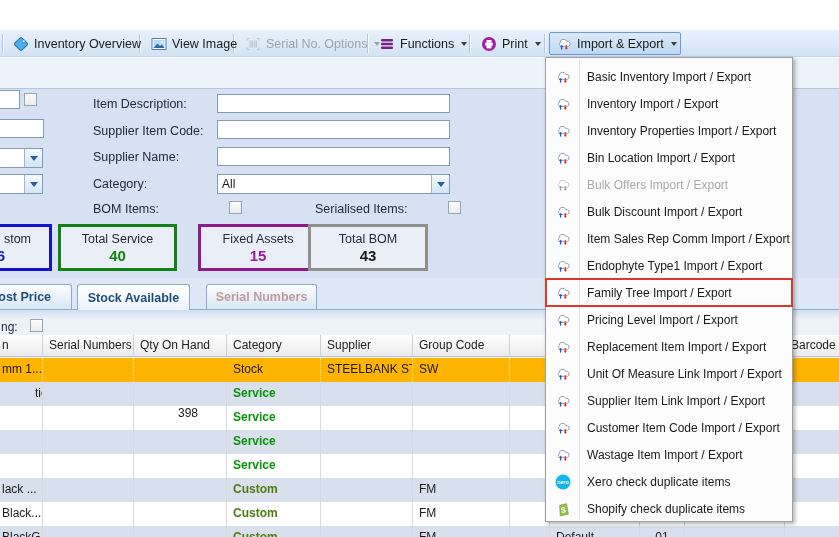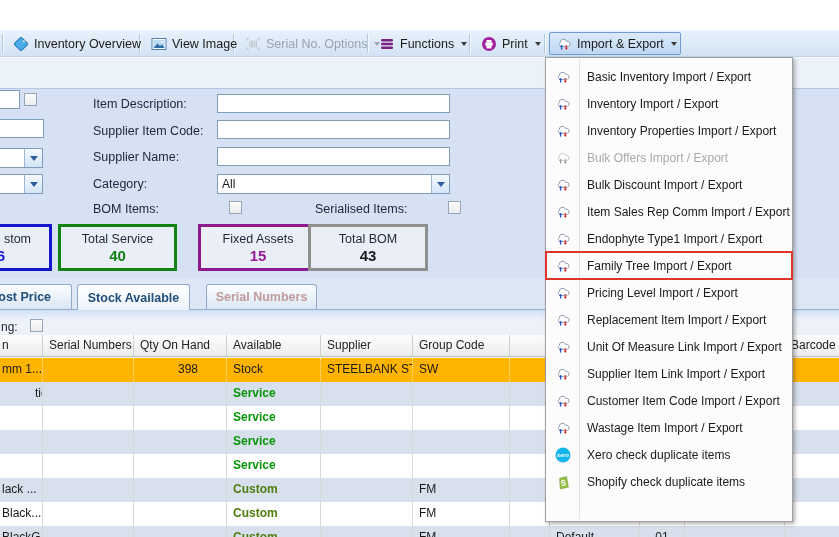--- a/index.html
+++ b/index.html
@@ -243,34 +243,34 @@
 
   <div class="grid-area">
     <div class="ngrow">
       <span class="ng-lbl">ng:</span>
       <span class="cb" style="left:30px;top:1px"></span>
     </div>
     <div class="ghead" id="ghead">
         <div class="hc c0" style="width: 43px;">n</div>
         <div class="hc" style="width: 91px;">Serial Numbers</div>
         <div class="hc" style="width: 93px;">Qty On Hand</div>
-        <div class="hc" style="width: 94px;">Available</div>
+        <div class="hc" style="width: 94px;">Category</div>
         <div class="hc" style="width: 92px;">Supplier</div>
         <div class="hc" style="width: 97px;">Group Code</div>
         <div class="hc" style="width: 40px;"></div>
         <div class="hc" style="width: 90px;"></div>
         <div class="hc" style="width: 45px;"></div>
         <div class="hc" style="width: 100px;"></div>
         <div class="hc" style="width: 100px;">Barcode</div>
       </div>
     <div class="grows" id="grows">
         <div class="grow sel">
           <div class="gc c0" style="width: 43px;">mm 1...</div>
           <div class="gc" style="width: 91px;"></div>
-          <div class="gc num" style="width: 93px;">398</div>
+          <div class="gc num" style="width: 93px; margin-top: 44px;">398</div>
           <div class="gc" style="width: 94px;">Stock</div>
           <div class="gc" style="width: 92px;">STEELBANK ST...</div>
           <div class="gc" style="width: 97px;">SW</div>
           <div class="gc" style="width: 40px;"></div>
           <div class="gc" style="width: 90px;"></div>
           <div class="gc ctr" style="width: 45px;"></div>
           <div class="gc" style="width: 100px;"></div>
           <div class="gc" style="width: 100px;"></div>
         </div>
         <div class="grow alt">
@@ -403,20 +403,34 @@
               <path d="M4.2 6.6 A3.3 3.3 0 0 1 10.6 5.4 A2.6 2.6 0 0 1 12.4 10.3 L4.5 10.3 A2.3 2.3 0 0 1 4.2 6.6 Z" fill="#fdfdfd" stroke="#8a97a8" stroke-width=".9"></path>
               <path d="M5.6 13.6 V10.6" stroke="#2a56c6" stroke-width="1.3"></path>
               <path d="M3.9 10.9 L7.3 10.9 L5.6 8.7 Z" fill="#2a56c6"></path>
               <path d="M10.3 9.2 V12.1" stroke="#d63333" stroke-width="1.3"></path>
               <path d="M8.6 11.8 L12 11.8 L10.3 14 Z" fill="#d63333"></path>
             </svg>
           </span>
         </span>
         <span class="mi-lbl">Inventory Properties Import / Export</span>
       </div>
+      <div class="mi">
+        <span class="mi-ic">
+          <span class="ic">
+            <svg viewBox="0 0 16 16">
+              <path d="M4.2 6.6 A3.3 3.3 0 0 1 10.6 5.4 A2.6 2.6 0 0 1 12.4 10.3 L4.5 10.3 A2.3 2.3 0 0 1 4.2 6.6 Z" fill="#fdfdfd" stroke="#8a97a8" stroke-width=".9"></path>
+              <path d="M5.6 13.6 V10.6" stroke="#2a56c6" stroke-width="1.3"></path>
+              <path d="M3.9 10.9 L7.3 10.9 L5.6 8.7 Z" fill="#2a56c6"></path>
+              <path d="M10.3 9.2 V12.1" stroke="#d63333" stroke-width="1.3"></path>
+              <path d="M8.6 11.8 L12 11.8 L10.3 14 Z" fill="#d63333"></path>
+            </svg>
+          </span>
+        </span>
+        <span class="mi-lbl">Bin Location Import / Export</span>
+      </div>
       <div class="mi dis">
         <span class="mi-ic">
           <span class="ic dis">
             <svg viewBox="0 0 16 16">
               <path d="M4.2 6.6 A3.3 3.3 0 0 1 10.6 5.4 A2.6 2.6 0 0 1 12.4 10.3 L4.5 10.3 A2.3 2.3 0 0 1 4.2 6.6 Z" fill="#fdfdfd" stroke="#8a97a8" stroke-width=".9"></path>
               <path d="M5.6 13.6 V10.6" stroke="#2a56c6" stroke-width="1.3"></path>
               <path d="M3.9 10.9 L7.3 10.9 L5.6 8.7 Z" fill="#2a56c6"></path>
               <path d="M10.3 9.2 V12.1" stroke="#d63333" stroke-width="1.3"></path>
               <path d="M8.6 11.8 L12 11.8 L10.3 14 Z" fill="#d63333"></path>
             </svg>

